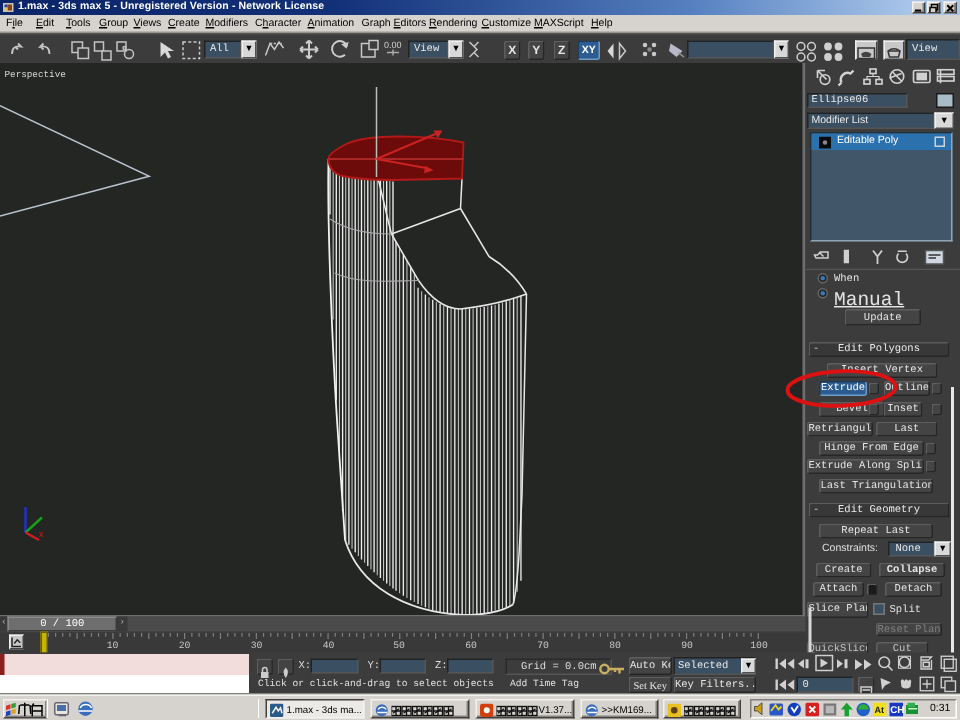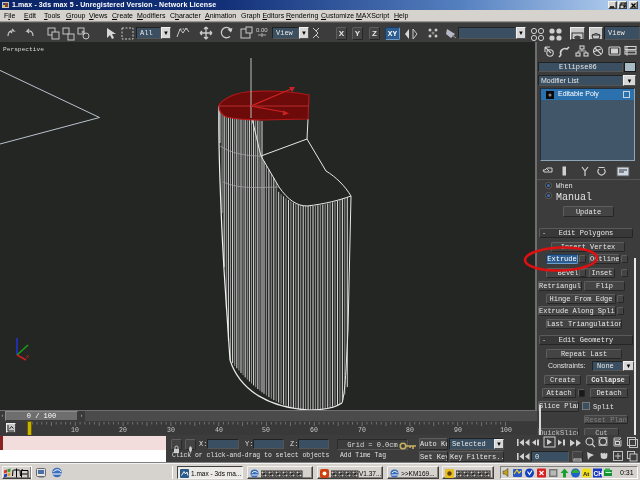--- a/index.html
+++ b/index.html
@@ -256,21 +256,21 @@
    <circle cx="59" cy="7" r="4.5"></circle>
         <path d="M56 4 l6 6 m-8 -2 l8 -3"></path>
    <rect x="70" y="3" width="11" height="8" rx="1"></rect>
         <rect x="72.5" y="5" width="6" height="4" fill="#d2d2d2"></rect>
    <rect x="86" y="2.5" width="11" height="3"></rect>
         <rect x="86" y="7" width="11" height="3"></rect>
         <path d="M88 2.5 v9"></path>
   </g>
  </svg>
 
- <div class="abs fld" style="left:1px;top:20px;width:85px;height:10px;padding-left:20px;">Ellipse06</div>
+ <div class="abs fld" style="left:1px;top:20px;width:67px;height:10px;padding-left:2px;">Ellipse06</div>
  <div class="abs" style="left:87px;top:20px;width:12px;height:10px;background:#a8bcc8;border:1px solid #1a1a1a;"></div>
 
  <div class="abs fld" style="left:1px;top:33px;width:85px;height:11px;padding-left:2px;font-family:'Liberation Sans';font-size:7px;line-height:10px;">Modifier List</div>
  <div class="abs drop" style="left:86px;top:33px;width:13px;height:11px;font-size:6px;line-height:10px;">▼</div>
 
  <div class="abs" style="left:3px;top:46px;width:95px;height:73px;background:#415669;border:1px solid;border-color:#20303c #8fa4b4 #8fa4b4 #20303c;">
   <div class="abs" style="left:0;top:0;width:93px;height:11px;background:#2b71ad;"></div>
   <svg class="abs" style="left:5px;top:1.5px" width="9" height="9">
         <rect x="0" y="0" width="8" height="8" fill="#0a0a0a"></rect>
         <circle cx="4" cy="4" r="1.5" fill="#888"></circle>
@@ -289,36 +289,36 @@
         <path d="M78 6 h8 M78 8 h5" stroke="#333"></path>
   </g>
  </svg>
  <div class="abs" style="left:0;top:137px;width:103px;height:1px;background:#2a2a2a;border-bottom:1px solid #555;"></div>
 
  <div class="abs" style="left:8px;top:140px;width:7px;height:7px;border-radius:50%;background:#222;border:1px solid #666;"></div>
  <div class="abs" style="left:10px;top:142px;width:3px;height:3px;border-radius:50%;background:#3d77b5;"></div>
  <div class="abs mono" style="left:19px;top:140px;font-size:7px;color:#e4e4e4;">When</div>
  <div class="abs" style="left:8px;top:150px;width:7px;height:7px;border-radius:50%;background:#222;border:1px solid #666;"></div>
  <div class="abs" style="left:10px;top:152px;width:3px;height:3px;border-radius:50%;background:#3d77b5;"></div>
- <div class="abs mono" style="left:19px;top:150px;font-size:10px;color:#e4e4e4;">Manual</div>
+ <div class="abs mono" style="left:19px;top:150px;font-size:13px;color:#e4e4e4;text-decoration:underline;">Manual</div>
  <div class="abs btn" style="left:26px;top:164px;width:51px;height:11px;line-height:10px;">Update</div>
 
  <div class="abs hdr" style="left:2px;top:186px;width:94px;height:10px;line-height:9px;">Edit Polygons</div>
  <div class="abs mono" style="left:5px;top:187px;font-size:7px;color:#ccc;">-</div>
  <div class="abs btn" style="left:14px;top:200px;width:74px;height:10px;">Insert Vertex</div>
  <div class="abs btn sel" style="left:9px;top:212px;width:32px;height:10px;color:#fff;">Extrude</div>
  <div class="abs btn" style="left:42px;top:213px;width:7px;height:8px;"></div>
  <div class="abs btn" style="left:52px;top:212px;width:31px;height:10px;">Outline</div>
  <div class="abs btn" style="left:84px;top:213px;width:7px;height:8px;"></div>
  <div class="abs btn" style="left:9px;top:226px;width:44px;height:10px;">Bevel</div>
  <div class="abs btn" style="left:42px;top:227px;width:7px;height:8px;"></div>
  <div class="abs btn" style="left:52px;top:226px;width:26px;height:10px;">Inset</div>
  <div class="abs btn" style="left:84px;top:227px;width:7px;height:8px;"></div>
  <div class="abs btn" style="left:1px;top:239px;width:44px;height:10px;">Retriangulate</div>
- <div class="abs btn" style="left:47px;top:239px;width:41px;height:10px;">Flip</div>
+ <div class="abs btn" style="left:47px;top:239px;width:41px;height:10px;">Last</div>
  <div class="abs btn" style="left:9px;top:252px;width:70px;height:10px;">Hinge From Edge</div>
  <div class="abs btn" style="left:80px;top:253px;width:7px;height:8px;"></div>
  <div class="abs btn" style="left:1px;top:264px;width:78px;height:10px;">Extrude Along Spline</div>
  <div class="abs btn" style="left:80px;top:265px;width:7px;height:8px;"></div>
  <div class="abs btn" style="left:9px;top:277px;width:76px;height:10px;">Last Triangulation</div>
 
  <div class="abs hdr" style="left:2px;top:293px;width:94px;height:10px;line-height:9px;">Edit Geometry</div>
  <div class="abs mono" style="left:5px;top:294px;font-size:7px;color:#ccc;">-</div>
  <div class="abs btn" style="left:9px;top:307px;width:76px;height:10px;">Repeat Last</div>
  <div class="abs" style="left:11px;top:320px;font-size:7px;color:#e0e0e0;font-family:'Liberation Sans';">Constraints:</div>
@@ -491,21 +491,21 @@
       <circle cx="4" cy="5" r="2.8" fill="none" stroke="#c8b060" stroke-width="1.6"></circle>
       <path d="M7 5 h10 m-3 0 v3 m-3 -3 v2" stroke="#c8b060" stroke-width="1.6" fill="none"></path>
     </svg>
 
  <div class="abs mono" style="left:172px;top:17px;font-size:6.4px;color:#e0e0e0;white-space:nowrap;">Click or click-and-drag to select objects</div>
  <div class="abs mono" style="left:340px;top:17px;font-size:6.4px;color:#e0e0e0;">Add Time Tag</div>
 
  <div class="abs btn" style="left:419px;top:3px;width:29px;height:12px;line-height:11px;font-size:7px;">Auto Ke</div>
  <div class="abs fld" style="left:449px;top:3px;width:55px;height:12px;padding-left:2px;line-height:11px;">Selected</div>
  <div class="abs drop" style="left:494px;top:4px;width:10px;height:10px;font-size:6px;line-height:9px;">▼</div>
- <div class="abs btn" style="left:419px;top:16px;width:29px;height:11px;line-height:10px;font-size:7px;">Set Key</div>
+ <div class="abs btn" style="left:419px;top:16px;width:29px;height:11px;line-height:10px;font-size:7px;font-family:Liberation Serif, serif;">Set Key</div>
  <div class="abs btn" style="left:449px;top:16px;width:55px;height:11px;line-height:10px;font-size:7px;">Key Filters...</div>
 
  <svg class="abs" style="left:508px;top:0" width="132" height="28">
   <g fill="#d0d0d0" stroke="none" font-family="Liberation Sans">
    <path d="M9 4 h1.6 v7 h-1.6 z M16 4 v7 l-4.5 -3.5 z M21.5 4 v7 l-4.5 -3.5 z"></path>
    <path d="M28 4.5 l-4 3 l4 3 z M29 4.5 h2 v6 h-2 z"></path>
    <rect x="36" y="2" width="11" height="10" fill="none" stroke="#d0d0d0"></rect>
         <path d="M39 4 l5 3 l-5 3 z"></path>
    <path d="M50 4.5 l4 3 l-4 3 z M55 4.5 h2 v6 h-2 z"></path>
    <path d="M62 4.5 l5 3.5 l-5 3.5 z M68 4.5 l5 3.5 l-5 3.5 z M73 4.5 v7"></path>

